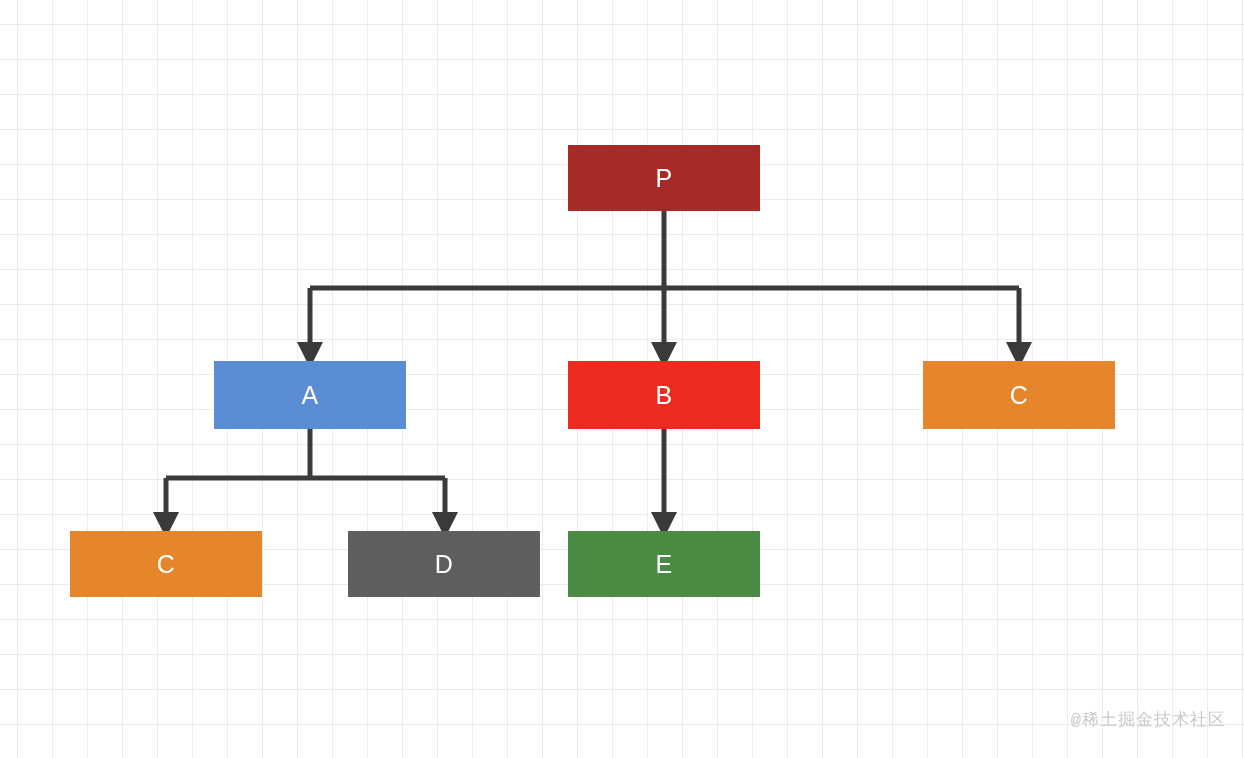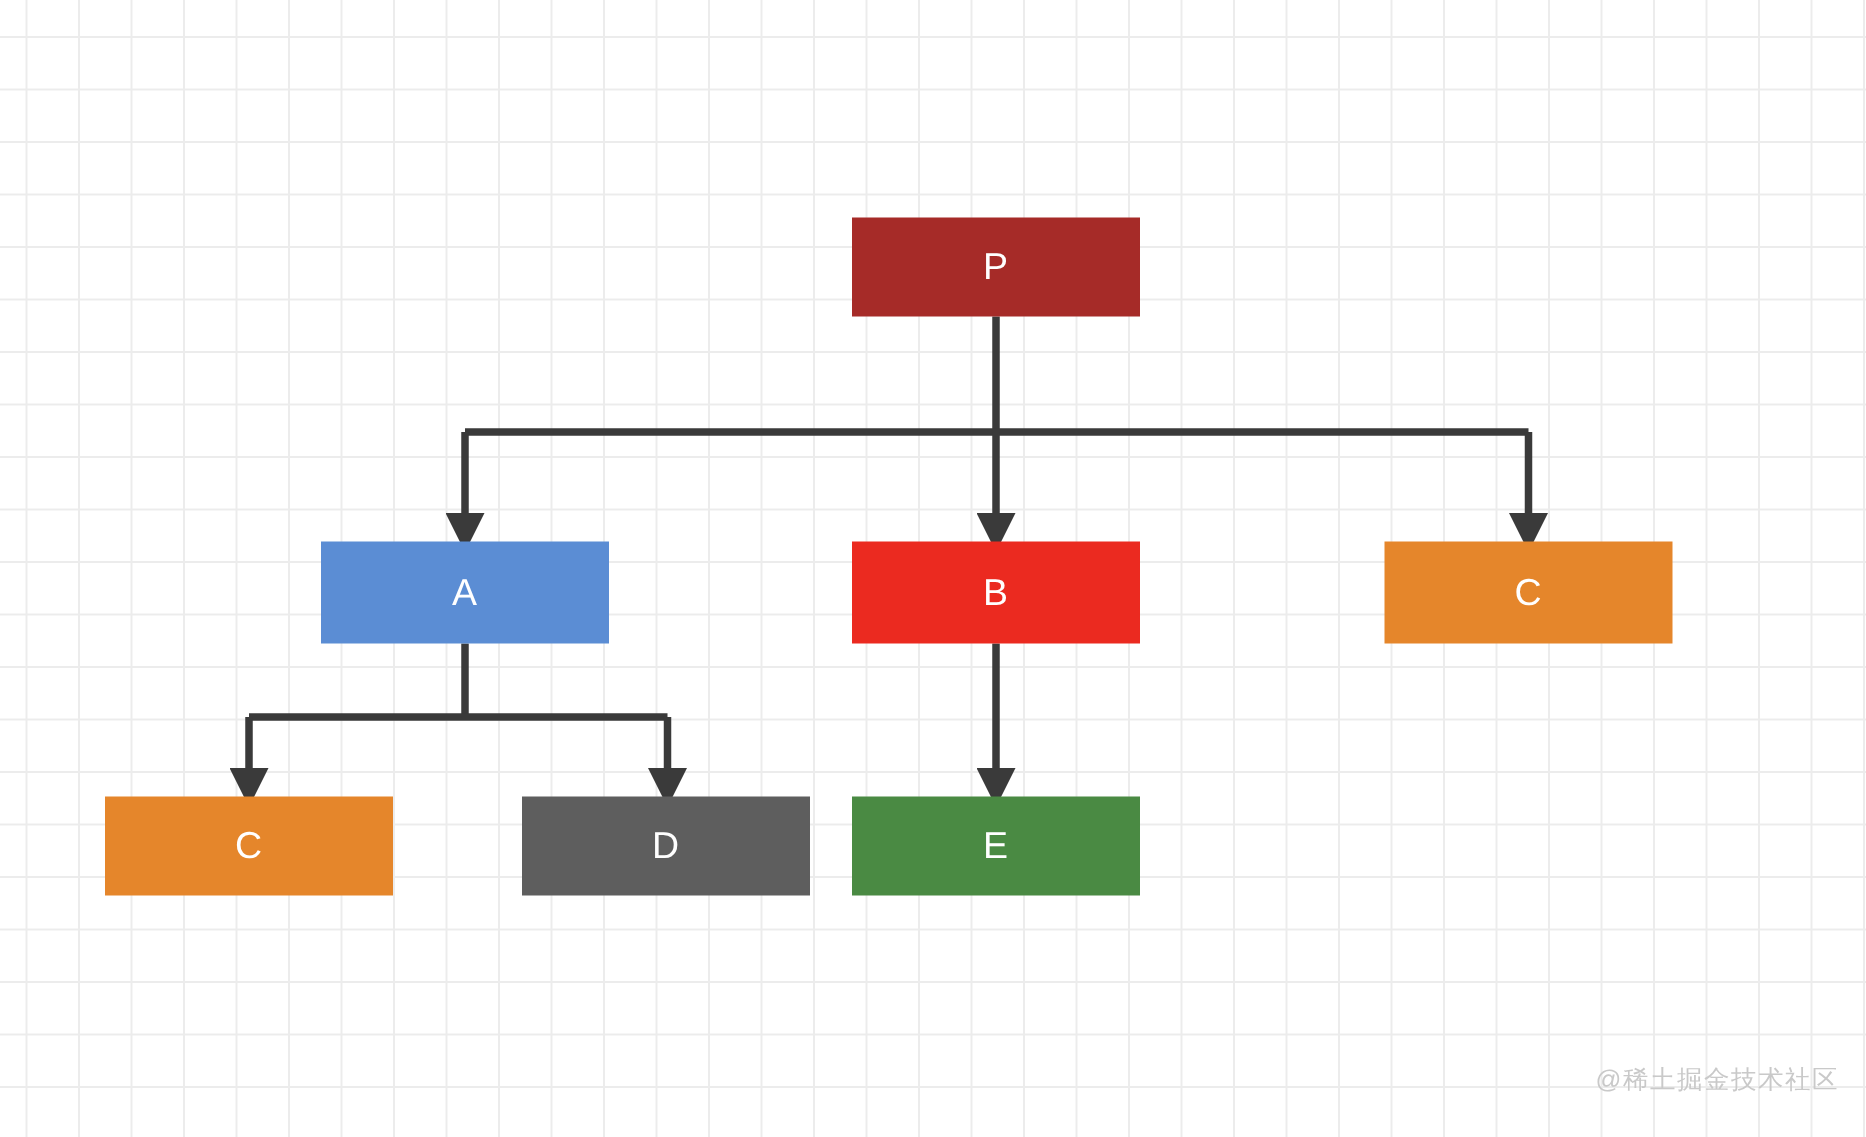--- a/index.html
+++ b/index.html
@@ -47,21 +47,21 @@
     line-height: 1;
     pointer-events: none;
   }
   #watermark {
     position: absolute;
     right: 18px;
     bottom: 27px;
     color: #c9c9c9;
     font-size: 17px;
     letter-spacing: 1px;
-    font-family: Liberation Sans, sans-serif;
+    font-family: Liberation Mono, monospace;
     user-select: none;
     white-space: nowrap;
   }
 </style>
 </head>
 <body>
 
 <div id="canvas" style="background-color: rgb(255, 255, 255); background-image: linear-gradient(to right, rgb(236, 236, 236) 1px, transparent 1px), linear-gradient(rgb(236, 236, 236) 1px, transparent 1px); background-size: 35px 35px;">
 
   <svg id="edge-layer" viewBox="0 0 1244 758" xmlns="http://www.w3.org/2000/svg">

